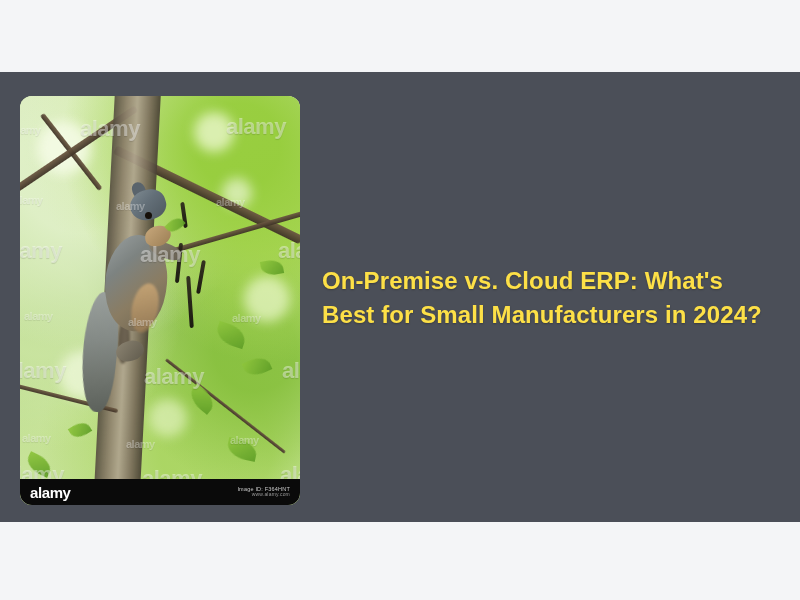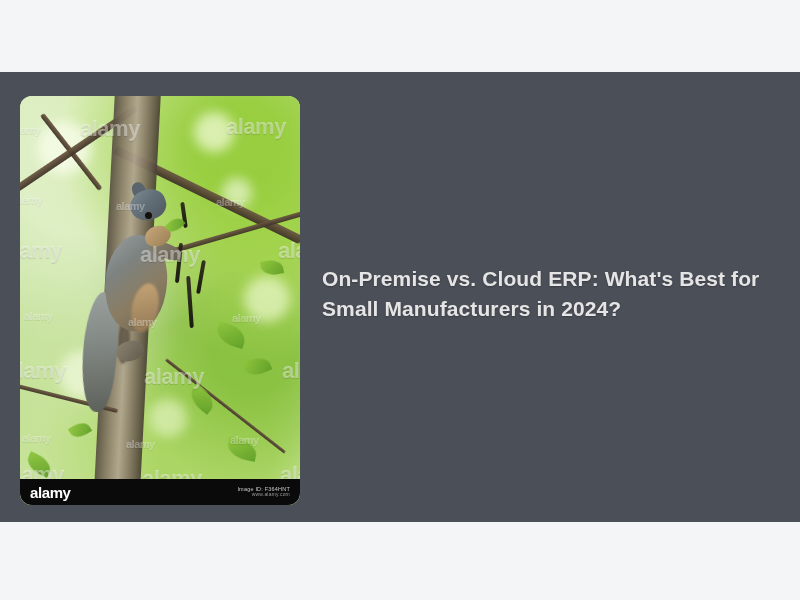--- a/index.html
+++ b/index.html
@@ -302,23 +302,23 @@
   }
 
   
   .hero-copy {
     position: absolute;
     left: 322px;
     top: 192px;
     width: 440px;
   }
   .hero-title {
-    color: #e5e5e5;
+    color: #fde047;
     font-family: "Liberation Sans", sans-serif;
-    font-size: 21px;
+    font-size: 24px;
     font-weight: 700;
     line-height: 1.42;
     letter-spacing: 0.1px;
     text-shadow: 0 1px 2px rgba(0,0,0,0.25);
   }
 </style>
 </head>
 <body>
 
 <div class="page">

